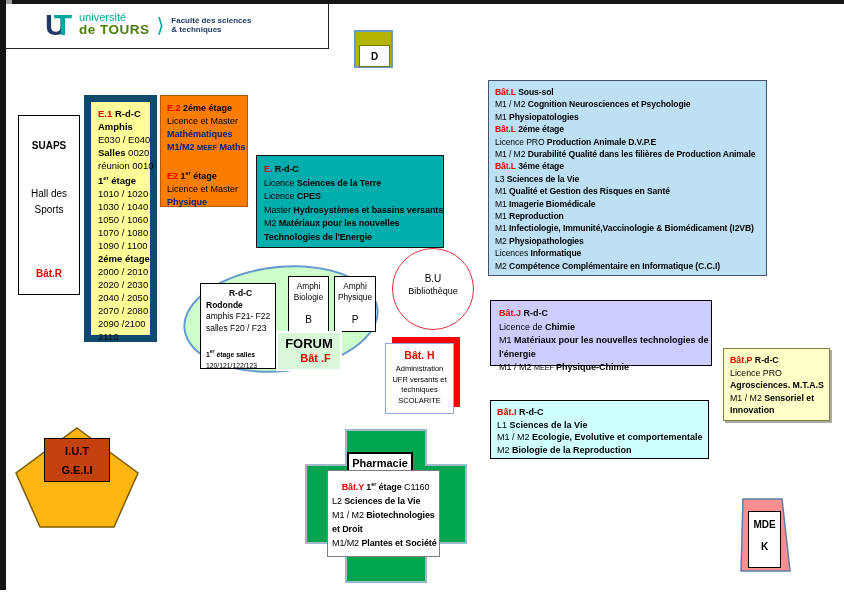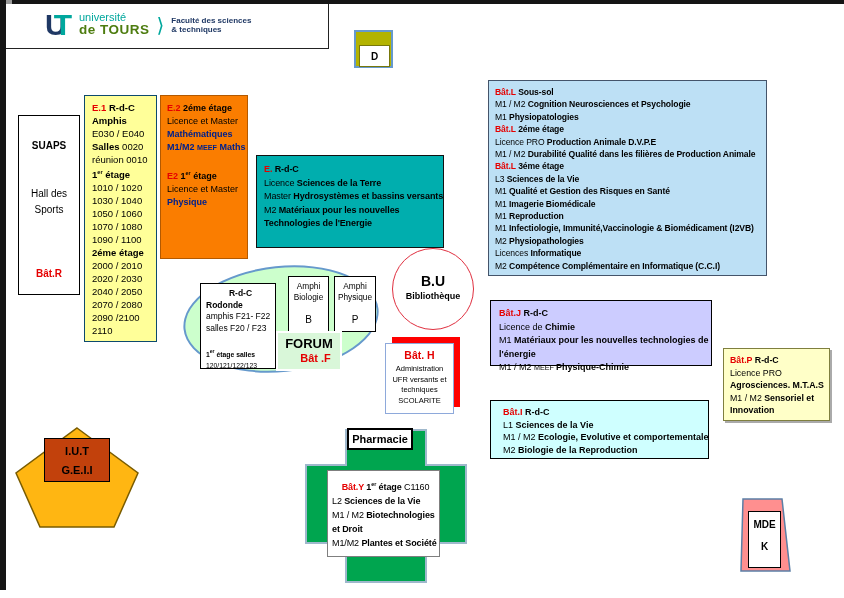--- a/index.html
+++ b/index.html
@@ -30,25 +30,25 @@
   .brace{color:#00a79d;font-size:20px;font-family:"DejaVu Sans",sans-serif;}
   .faculty{color:#1f3864;font-weight:bold;font-size:8px;line-height:9px;}
 
   .d-box{left:354px;top:30px;width:39px;height:38px;background:#b3b300;border:2px solid #6699cc;}
   .d-inner{position:absolute;left:3px;top:13px;width:29px;height:20px;background:#fff;border:1px solid #77770a;
            display:flex;align-items:center;justify-content:center;font-weight:bold;font-size:10px;}
 
   .suaps{left:18px;top:115px;width:62px;height:180px;border:1px solid #000;font-size:10px;padding:6px 2px 0 2px;}
   .suaps .line{line-height:16px;}
 
-  .e1{left:84px;top:95px;width:73px;height:247px;background:#ffff99;border:1px solid #0c4a6e;
+  .e1{left:84px;top:95px;width:73px;height:247px;background:#ffff99;border:7px solid #0c4a6e;
       font-size:9.5px;padding:5px 0 0 7px;}
   .e1 .line{line-height:13px;}
 
-  .e2{left:160px;top:95px;width:88px;height:164px;background:#fa7d00;border:1px solid #b35900;
+  .e2{left:160px;top:95px;width:88px;height:112px;background:#fa7d00;border:1px solid #b35900;
       font-size:9px;padding:6px 0 0 6px;}
   .e2 .line{line-height:13px;}
 
   .ebox{left:256px;top:155px;width:188px;height:93px;background:#00aeae;border:1px solid #111;
         font-size:9px;letter-spacing:-0.1px;padding:7px 0 0 7px;}
   .ebox .line{line-height:13.5px;}
 
   .batl{left:488px;top:80px;width:279px;height:196px;background:#bde0f5;border:1px solid #44546a;
         font-size:8.6px;letter-spacing:-0.1px;padding:5px 0 0 6px;}
   .batl .line{line-height:12.4px;}
@@ -64,43 +64,43 @@
   .amphib{left:288px;top:276px;width:41px;height:56px;}
   .amphip{left:334px;top:276px;width:42px;height:56px;}
 
   .forum-label{left:276px;top:331px;width:66px;height:40px;background:#d9f7d9;border:2px solid #fff;
                text-align:center;padding-top:3px;}
   .forum-title{font-weight:bold;font-size:13px;}
   .forum-sub{font-weight:bold;font-size:11px;color:#e50000;margin-top:1px;padding-left:13px;}
 
   .bu{left:392px;top:248px;width:82px;height:82px;border:1.5px solid #e03040;border-radius:50%;
       background:#fff;text-align:center;padding-top:24px;}
-  .bu-title{font-weight:bold;font-size:14px;}
-  .bu-sub{font-size:9px;margin-top:2px;font-weight:bold;}
+  .bu-title{font-weight:normal;font-size:10px;}
+  .bu-sub{font-size:9px;margin-top:2px;}
 
   .bath-red{left:392px;top:337px;width:68px;height:70px;background:#ff0000;}
   .bath{left:385px;top:343px;width:69px;height:71px;border:1px solid #8ea9db;font-size:7.5px;
         text-align:center;padding-top:4px;background:#fff;}
   .bath .line{line-height:10.5px;}
   .bath .line:first-child{line-height:14px;}
 
   .batj{left:490px;top:300px;width:222px;height:66px;background:#ccccff;border:1px solid #000;
         font-size:9px;padding:6px 0 5px 8px;}
   .batj .line{line-height:13.5px;}
 
   .batp{left:723px;top:348px;width:107px;height:73px;background:#ffffc8;border:1px solid #7f7f3f;
         box-shadow:2px 2px 0 #aaa;font-size:8.8px;padding:5px 0 0 6px;}
   .batp .line{line-height:12.5px;}
 
   .bati{left:490px;top:400px;width:219px;height:59px;background:#cfffff;border:1px solid #000;
-        font-size:9px;padding:5px 0 0 12px;}
+        font-size:9px;padding:5px 0 0 6px;}
   .bati .line{line-height:12.5px;}
 
   .cross-svg{left:305px;top:429px;}
-  .ph-label{left:347px;top:428px;width:66px;height:22px;background:#fff;border:2px solid #000;
+  .ph-label{left:347px;top:452px;width:66px;height:22px;background:#fff;border:2px solid #000;
             display:flex;align-items:center;justify-content:center;font-weight:bold;font-size:11px;}
   .baty{left:327px;top:470px;width:113px;height:87px;border:1px solid #7f7f7f;font-size:9px;
         letter-spacing:-0.1px;padding:6px 0 0 4px;}
   .baty .line{line-height:14px;}
 
   .iut-svg{left:14px;top:426px;}
   .iut-label{left:44px;top:438px;width:66px;height:44px;background:#c2410c;border:1.5px solid #000;
              text-align:center;font-weight:bold;font-size:11px;padding-top:6px;}
   .iut-label .l2{margin-top:7px;}
 
@@ -186,20 +186,21 @@
         <div class="line"><span class="seg r b">E2</span><span class="seg b">    1</span><span class="seg b sup">er</span><span class="seg b"> étage</span></div>
         <div class="line"><span class="seg">Licence et Master</span></div>
         <div class="line"><span class="seg n b">Physique</span></div>
       </div>
   </div>
 
   <div class="box ebox">
     <div>
         <div class="line"><span class="seg r b">E.</span><span class="seg b">   R-d-C</span></div>
         <div class="line"><span class="seg">Licence  </span><span class="seg b">Sciences de la Terre</span></div>
+        <div class="line"><span class="seg">Licence  </span><span class="seg b">CPES</span></div>
         <div class="line"><span class="seg">Master  </span><span class="seg b">Hydrosystèmes et bassins versants</span></div>
         <div class="line"><span class="seg">M2  </span><span class="seg b">Matériaux pour les nouvelles</span></div>
         <div class="line"><span class="seg b">Technologies de l'Energie</span></div>
       </div>
   </div>
 
   <div class="box batl">
     <div>
         <div class="line"><span class="seg r b">Bât.L</span><span class="seg b">    Sous-sol</span></div>
         <div class="line"><span class="seg">M1 / M2 </span><span class="seg b">Cognition Neurosciences et Psychologie</span></div>

